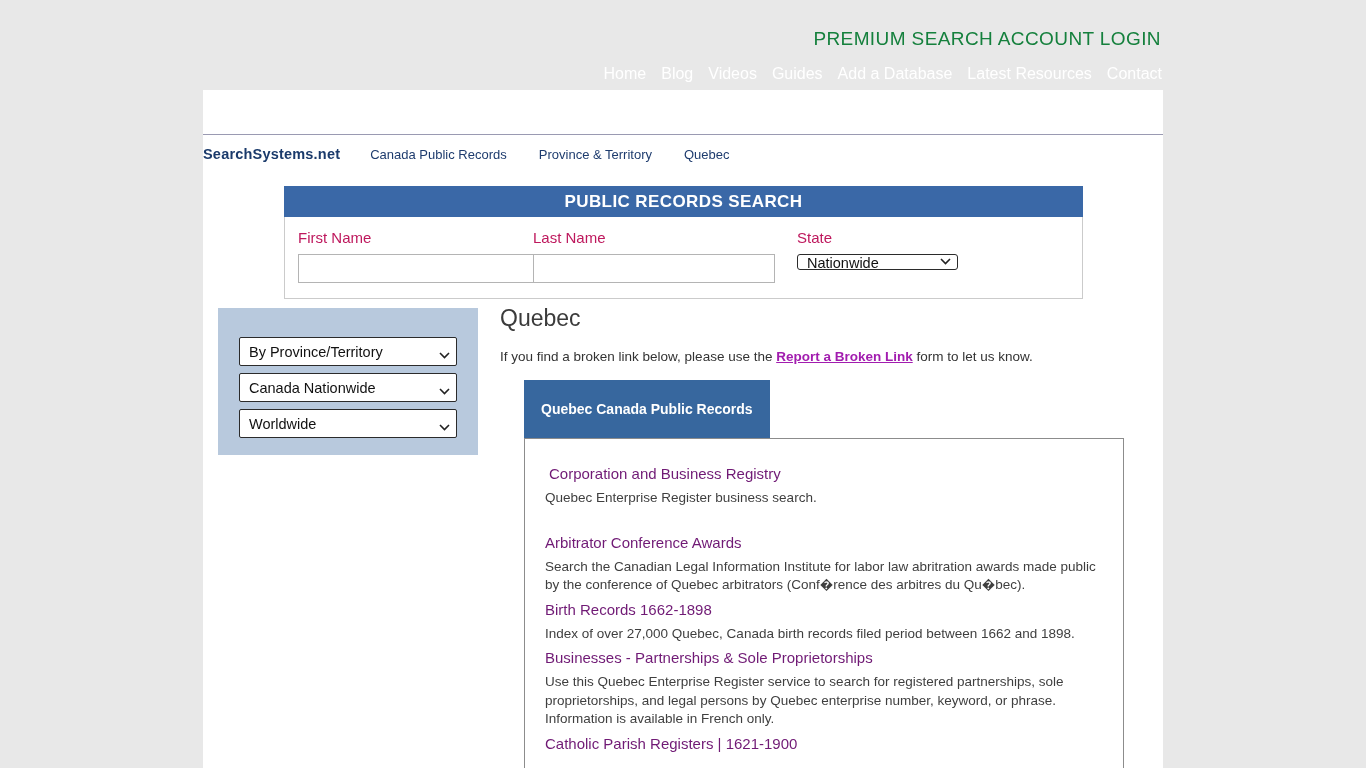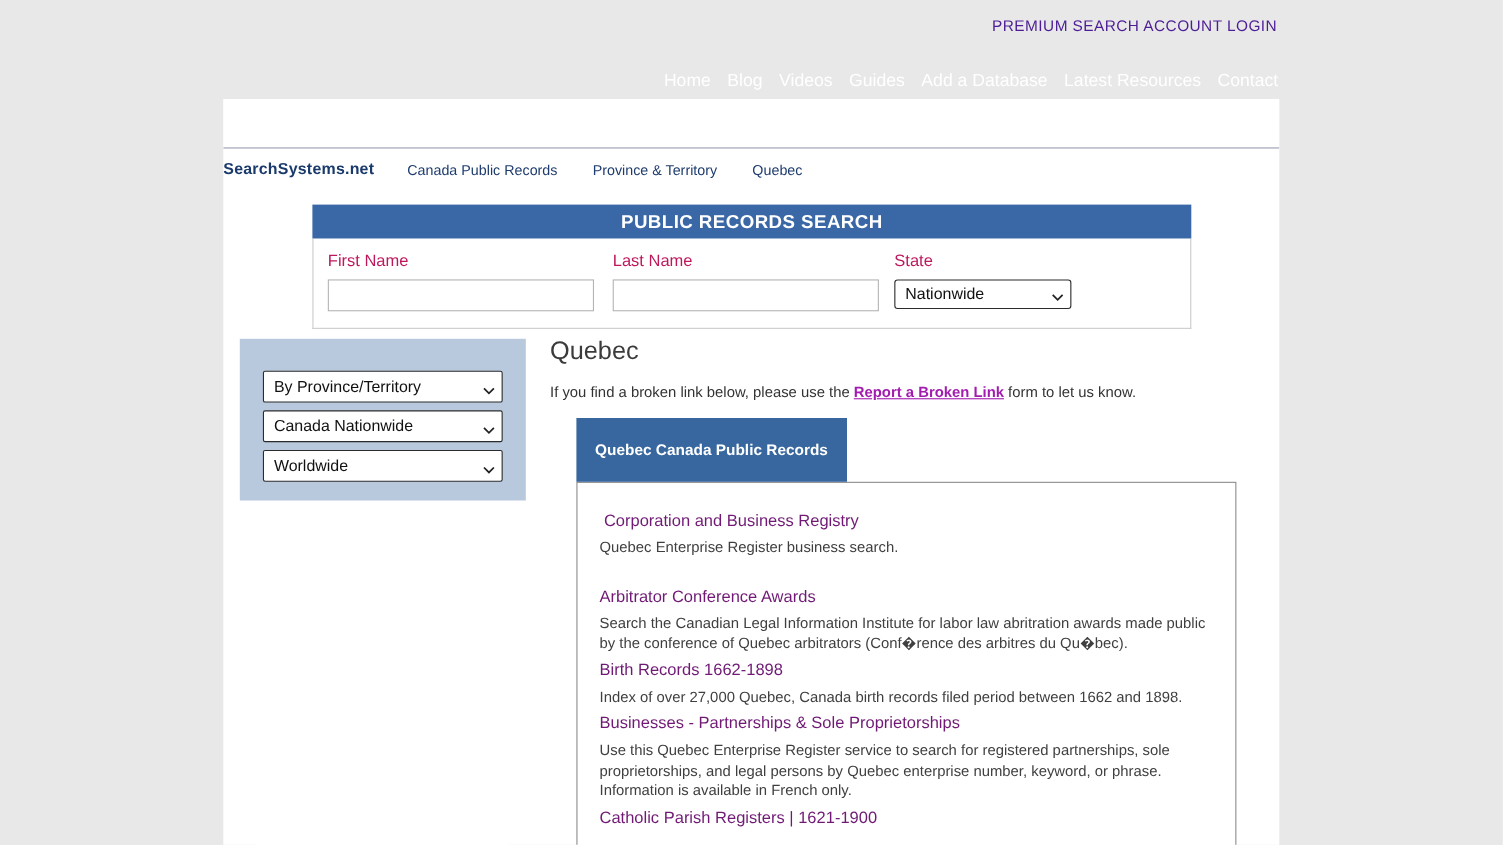--- a/index.html
+++ b/index.html
@@ -1,21 +1,21 @@
 <!DOCTYPE html>
 <html><head>
 <meta charset="utf-8">
 <style>
   * { margin:0; padding:0; box-sizing:border-box; }
   html,body { width:1366px; height:768px; overflow:hidden;
     font-family:"Liberation Sans", sans-serif; background:#e8e8e8; }
 
   
-  .premium-login { position:absolute; top:15px; right:205px;
-    color:#4c1d95; font-size:14px; letter-spacing:.4px; cursor:pointer; }
+  .premium-login { position:absolute; top:28px; right:205px;
+    color:#15803d; font-size:19px; letter-spacing:.4px; cursor:pointer; }
   .main-nav { position:absolute; top:65px; right:204px; display:flex; gap:15px; }
   .nav-link { color:#ffffff; font-size:16px; text-decoration:none; cursor:pointer; white-space:nowrap; }
 
   
   .page { position:absolute; left:203px; top:90px; width:960px; bottom:0;
     background:#ffffff; overflow:hidden; }
 
   .topstrip { position:absolute; top:0; left:0; width:100%; height:45px;
     border-bottom:1px solid #9a9ab2; background:#fff; }
 
@@ -26,29 +26,29 @@
   .crumb:nth-of-type(2) { margin-left:30px; }
   .crumb + .crumb { margin-left:32px; }
 
   
   .search-module { position:absolute; top:96px; left:81px; width:799px; }
   .search-header { height:31px; background:#3a68a7; display:flex; align-items:center; justify-content:center; }
   .search-title { color:#ffffff; font-weight:bold; font-size:17px; letter-spacing:.4px; }
   .search-body { position:relative; height:82px; background:#ffffff;
     border:1px solid #cbcbcb; border-top:none; }
   .field-group { position:absolute; top:12px; }
-  .fg1 { left:13px; } .fg2 { left:272px; } .fg3 { left:528px; }
+  .fg1 { left:13px; } .fg2 { left:248px; } .fg3 { left:512px; }
   .field-label { font-size:15px; color:#be185d; display:block; }
   .text-input { margin-top:8px; width:242px; height:29px; border:1px solid #b4b4b4;
     font-size:14px; padding:0 6px; outline:none; }
   .select-wrap { position:relative; display:inline-block; }
   .ui-select { appearance:none; -webkit-appearance:none; background:#fff;
     border:1px solid #2b2b2b; border-radius:3px; font-size:14.5px; color:#111;
     padding:0 24px 0 9px; cursor:pointer; font-family:"Liberation Sans", sans-serif; }
-  .state-select { margin-top:8px; width:161px; height:27px; }
+  .state-select { margin-top:8px; width:161px; height:16px; }
   .chevron { position:absolute; right:7px; bottom:7px; pointer-events:none; line-height:0; }
   .chevron svg { display:block; }
 
   
   .sidebar { position:absolute; top:218px; left:15px; width:260px; height:147px;
     background:#b8c9dd; }
   .sidebar .select-wrap { display:block; margin:0 auto; width:218px; }
   .sidebar .select-wrap:first-child { margin-top:29px; }
   .sidebar .select-wrap + .select-wrap { margin-top:7px; }
   .side-select { width:218px; height:29px; border-radius:2px; }

